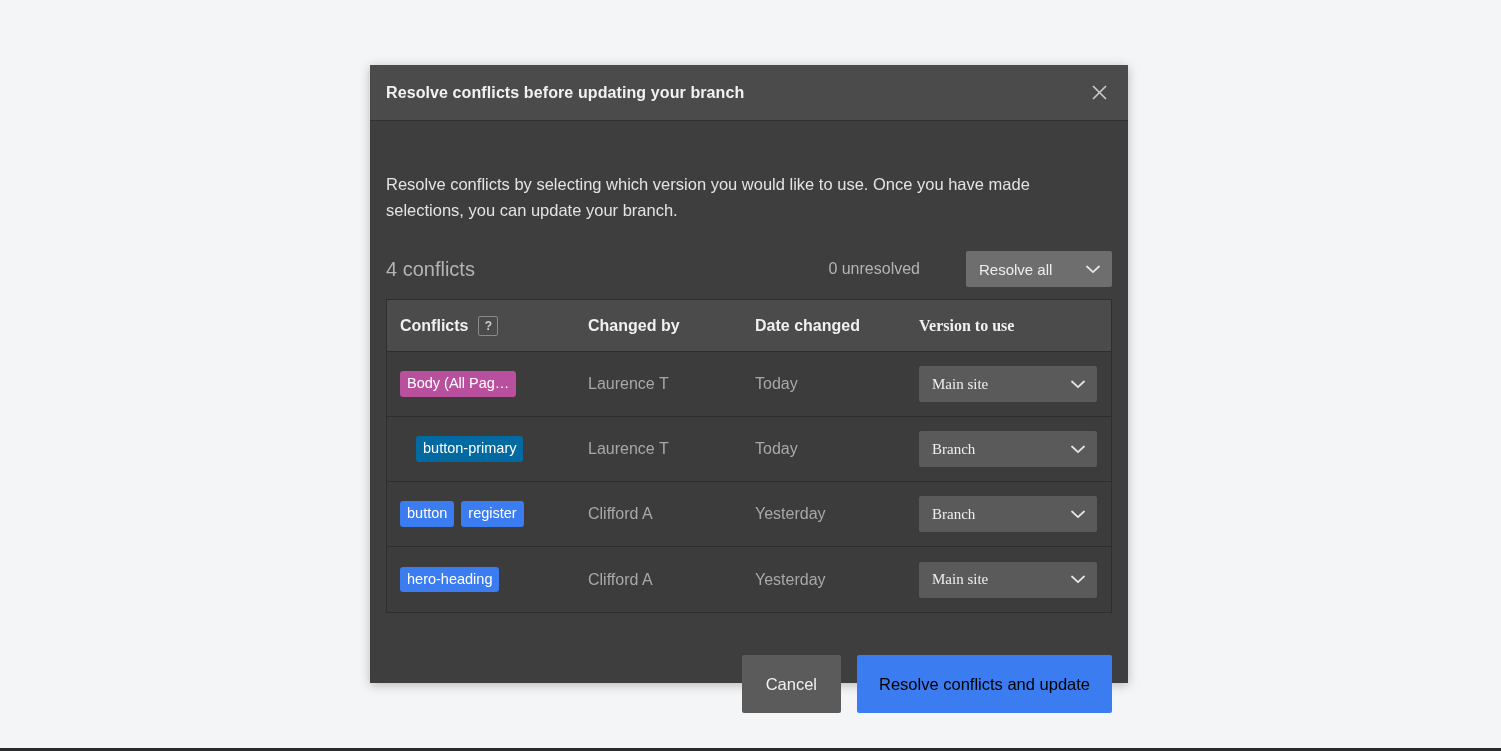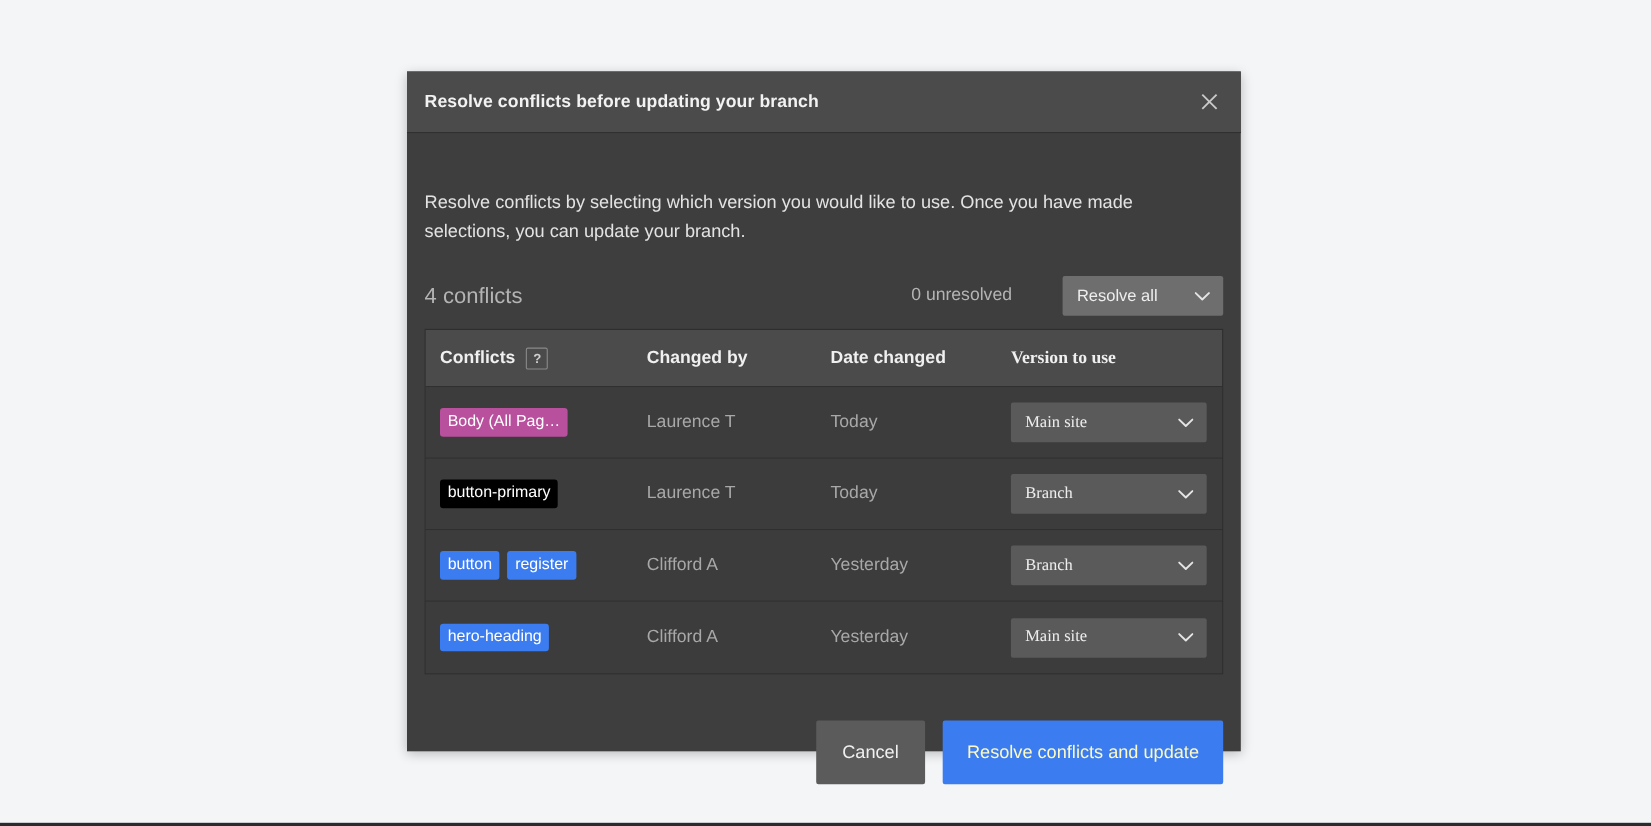--- a/index.html
+++ b/index.html
@@ -234,21 +234,21 @@
   }
 
   .btn-cancel {
     background: #5b5b5b;
     color: #f0f0f0;
     padding: 0 24px;
   }
 
   .btn-primary {
     background: #3b7cf0;
-    color: #fef9c3;
+    color: #000000;
     padding: 0 22px;
   }
 
   .chev { display: block; }
 </style>
 </head>
 <body>
 
 <div class="dialog">
 
@@ -306,21 +306,21 @@
                 <path d="M1 1.5 L7 7.2 L13 1.5" stroke="#e4e4e4" stroke-width="1.8" fill="none" stroke-linecap="round" stroke-linejoin="round"></path>
               </svg>
             </span>
           </div>
         </div>
       </div>
 
       <div class="table-row table-data-row">
         <div class="col-conflicts">
           <div class="badge-group">
-            <span class="badge" style="background: #000000;">button-primary</span>
+            <span class="badge" style="background: #0369a1; margin-left: 16px;">button-primary</span>
           </div>
         </div>
         <div class="col-changed-by cell-text">Laurence T</div>
         <div class="col-date cell-text">Today</div>
         <div class="col-version">
           <div class="row-select">
             <span class="sel-label">Branch</span>
             <span>
               <svg class="chev" width="14" height="9" viewBox="0 0 14 9" aria-hidden="true">
                 <path d="M1 1.5 L7 7.2 L13 1.5" stroke="#e4e4e4" stroke-width="1.8" fill="none" stroke-linecap="round" stroke-linejoin="round"></path>

